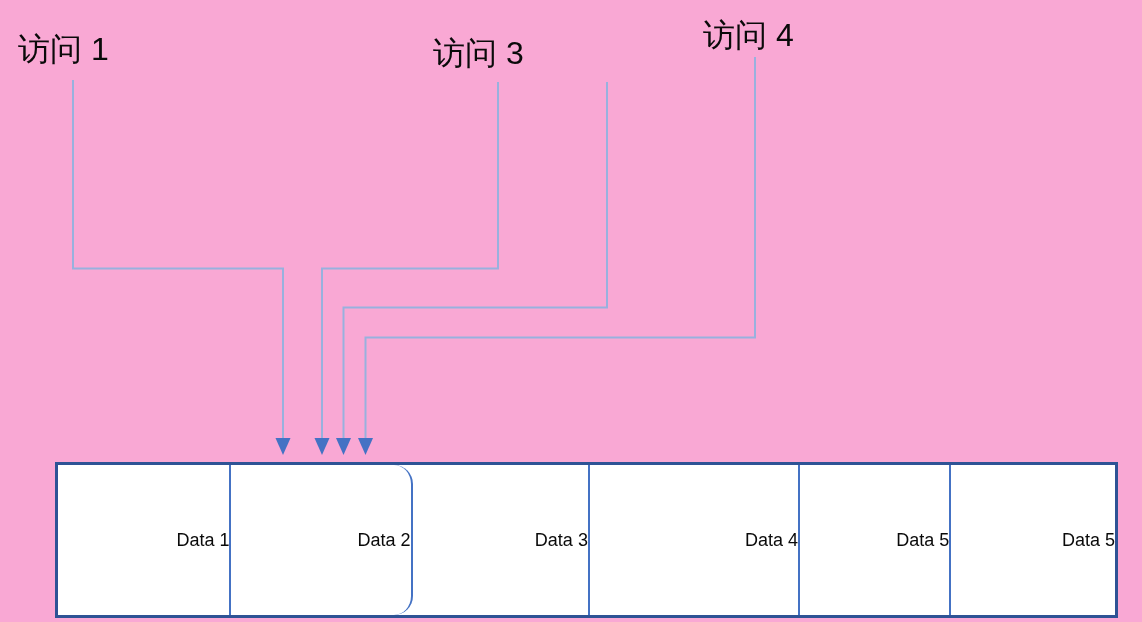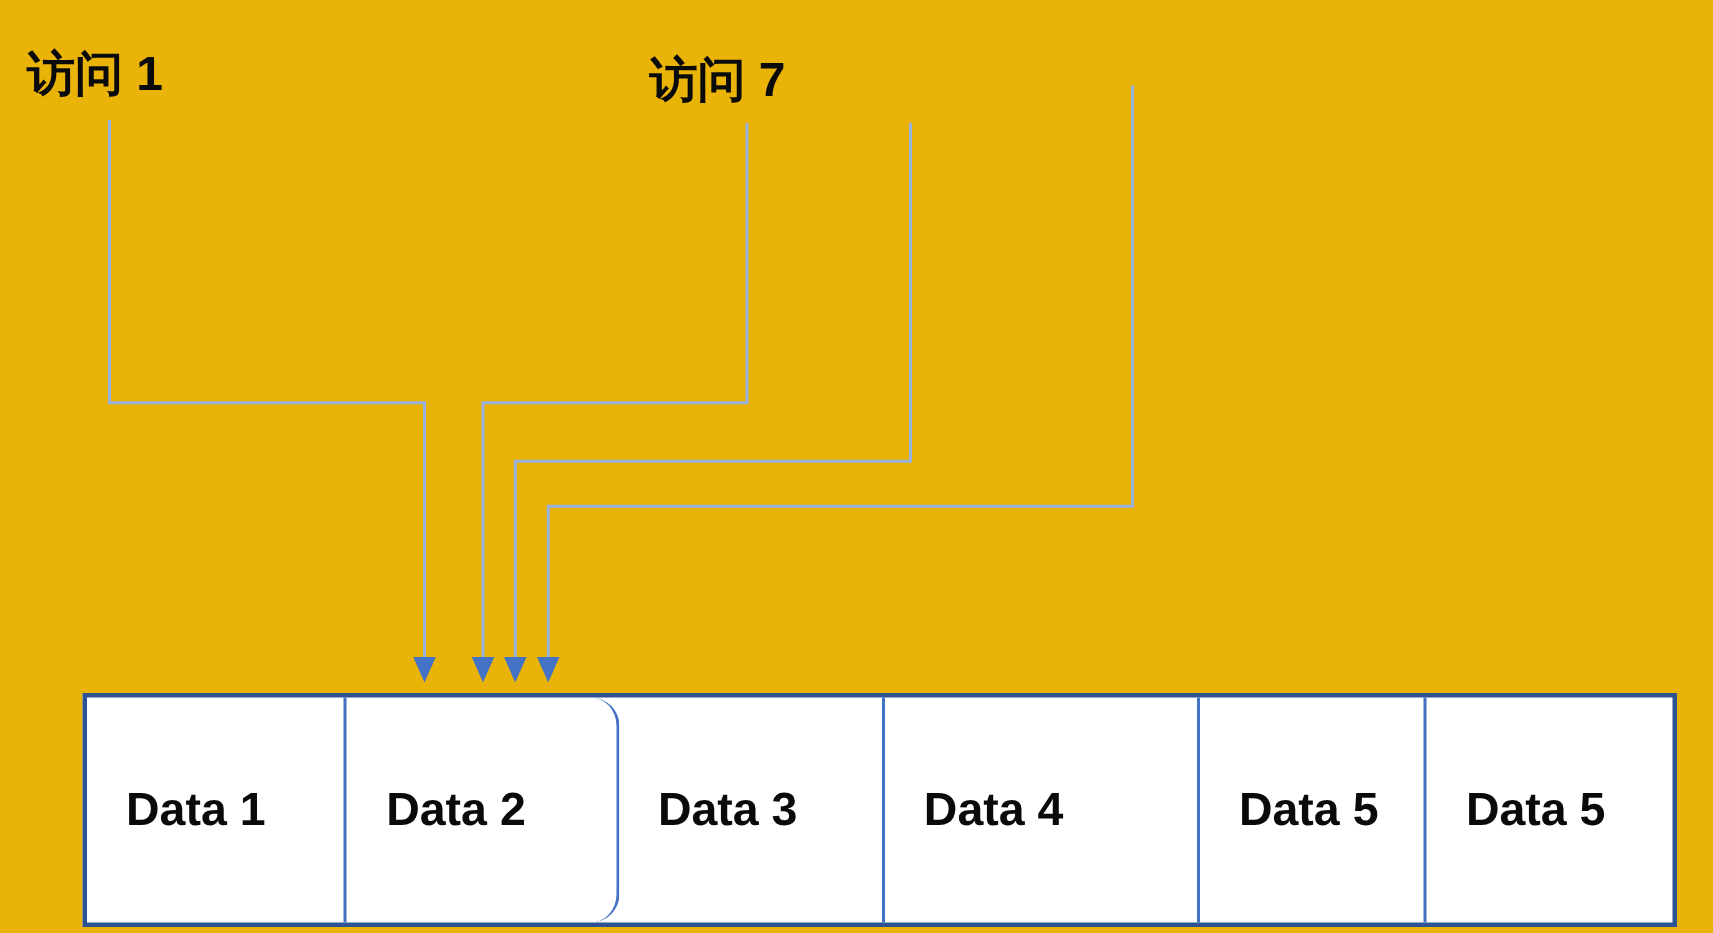--- a/index.html
+++ b/index.html
@@ -5,23 +5,22 @@
   html, body {
     margin: 0;
     padding: 0;
     background: #ffffff;
     font-family: "Liberation Sans", sans-serif;
   }
   .canvas {
     position: relative;
     width: 1142px;
     height: 622px;
-    background: #eab308;
+    background: #f9a8d4;
     overflow: hidden;
-    font-weight: bold;
   }
   .connector-svg {
     position: absolute;
     left: 0;
     top: 0;
     pointer-events: none;
   }
   .connector-svg path {
     fill: none;
     stroke: #98B1DE;
@@ -47,22 +46,22 @@
     box-sizing: border-box;
     border: 3px solid #2E5395;
     display: flex;
     background: #ffffff;
   }
   .data-cell {
     box-sizing: border-box;
     border-right: 2px solid #4472C4;
     display: flex;
     align-items: center;
-    justify-content: flex-start;
-    font-size: 31px;
+    justify-content: flex-end;
+    font-size: 18px;
     color: #0a0a0a;
     white-space: nowrap;
     padding-left: 26px;
   }
   .data-cell:last-child {
     border-right: none;
   }
 </style>
 </head>
 <body>
@@ -82,21 +81,22 @@
       <path d="M 607 82 L 607 307.5 L 343.5 307.5 L 343.5 439"></path>
       <polygon points="343.5,455 336,438 351,438"></polygon>
     </g>
     <g>
       <path d="M 755 57 L 755 337.5 L 365.5 337.5 L 365.5 439"></path>
       <polygon points="365.5,455 358,438 373,438"></polygon>
     </g>
   </svg>
 
   <div class="access-label" style="left:18px; top:31px;">访问 1</div>
-  <div class="access-label" style="left:433px; top:35px;">访问 7</div>
+  <div class="access-label" style="left:433px; top:35px;">访问 3</div>
+  <div class="access-label" style="left:703px; top:17px;">访问 4</div>
 
   <div class="data-box">
     <div class="data-cell" style="width:179px;">
       <span>Data 1</span>
     </div>
     <div class="data-cell" style="width:187px;border-radius:19px;">
       <span>Data 2</span>
     </div>
     <div class="data-cell" style="width:183px;">
       <span>Data 3</span>

